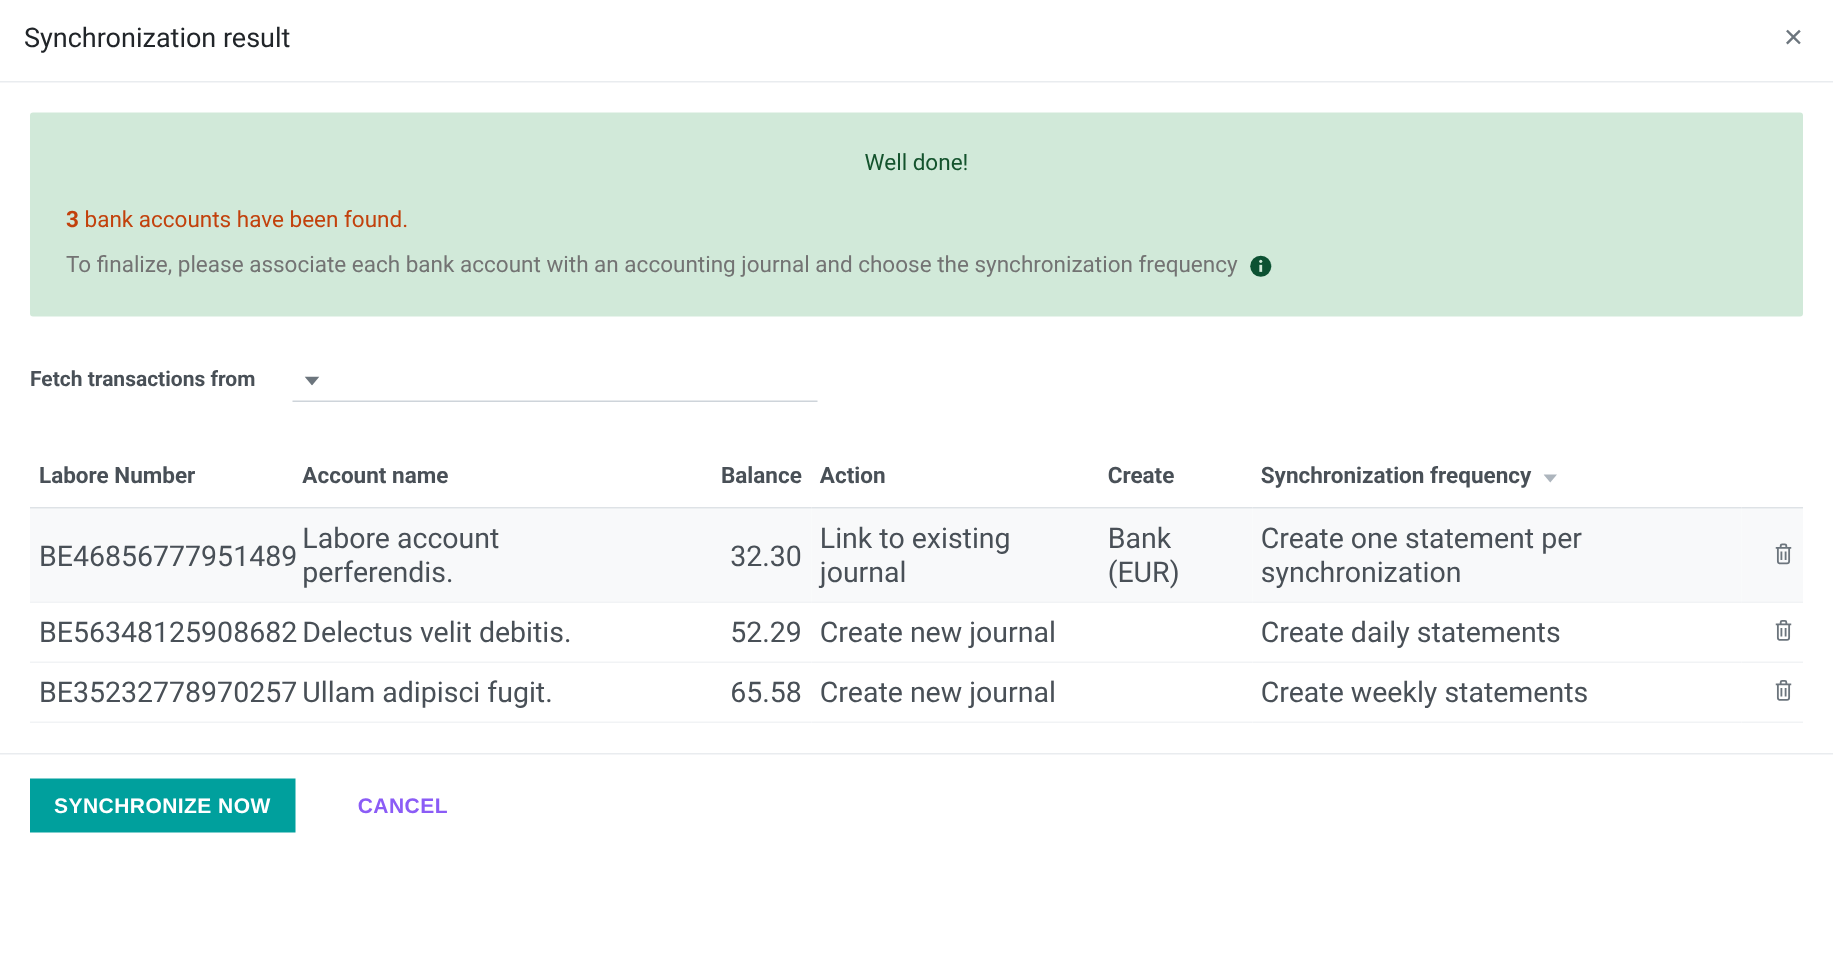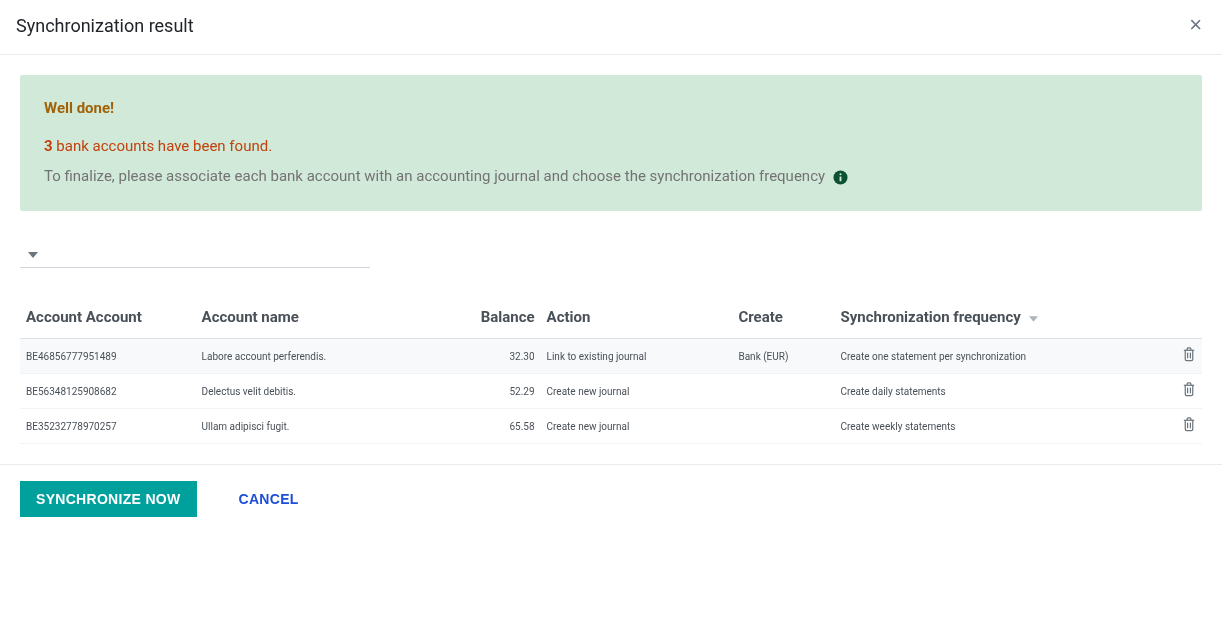--- a/index.html
+++ b/index.html
@@ -41,24 +41,25 @@
     .modal-body {
       padding: 20px;
     }
     .alert {
       background: #d1e9d9;
       padding: 24px 24px 26px 24px;
       margin-bottom: 30px;
       border-radius: 2px;
     }
     .alert-title {
-      font-weight: 700;
-      color: #a16207;
+      font-weight: 400;
+      color: #14532d;
       font-size: 15px;
       margin-bottom: 20px;
+      text-align: center;
     }
     .alert-line1 {
       color: #c2410c;
       font-size: 15px;
       margin-bottom: 12px;
     }
     .alert-line1 b {
       font-weight: 700;
     }
     .alert-line2 {
@@ -114,21 +115,21 @@
       font-weight: 700;
       color: #495057;
       padding: 10px 6px 12px 6px;
       border-bottom: 1px solid #dee2e6;
     }
     thead th.num {
       text-align: right;
     }
     tbody td {
       padding: 8px 6px;
-      font-size: 10px;
+      font-size: 19px;
       color: #495057;
       border-bottom: 1px solid #f1f3f5;
     }
     tbody td.num {
       text-align: right;
     }
     tbody tr:first-child {
       background: #f8f9fa;
     }
     .sort-icon {
@@ -161,21 +162,21 @@
       padding: 10px 16px;
       font-size: 14px;
       font-weight: 700;
       cursor: pointer;
       text-transform: uppercase;
       letter-spacing: 0.3px;
     }
     .btn-link {
       background: none;
       border: none;
-      color: #1d4ed8;
+      color: #8b5cf6;
       font-size: 14px;
       font-weight: 700;
       cursor: pointer;
       text-transform: uppercase;
       letter-spacing: 0.3px;
     }
     .col-acct-num { width: 172px; }
     .col-acct-name { width: 232px; }
     .col-balance { width: 106px; }
     .col-action { width: 188px; }
@@ -207,20 +208,21 @@
           <svg width="15" height="15" viewBox="0 0 16 16" fill="#0c5132">
             <circle cx="8" cy="8" r="7.5"></circle>
             <rect x="7" y="7" width="2" height="5" fill="#d1e9d9"></rect>
             <circle cx="8" cy="4.5" r="1.1" fill="#d1e9d9"></circle>
           </svg>
         </span>
       </div>
     </div>
 
     <div class="fetch-row">
+      <div class="fetch-label">Fetch transactions from</div>
       <div class="fetch-input-wrap">
         <span class="fetch-toggle">
           <svg width="10" height="6" viewBox="0 0 10 6">
               <path d="M0 0 L5 6 L10 0 Z" fill="#6c757d"></path>
             </svg>
         </span>
       </div>
     </div>
 
     <table>
@@ -228,21 +230,21 @@
         <col class="col-acct-num">
           <col class="col-acct-name">
           <col class="col-balance">
         <col class="col-action">
           <col class="col-journal">
           <col class="col-sync">
           <col class="col-trash">
       </colgroup>
       <thead>
         <tr>
-          <th>Account Account</th>
+          <th>Labore Number</th>
           <th>Account name</th>
           <th class="num">Balance</th>
           <th>Action</th>
           <th>Create</th>
           <th>
             <span>Synchronization frequency</span>
             <span class="sort-icon">
               <svg width="9" height="6" viewBox="0 0 10 6">
                   <path d="M0 0 L5 6 L10 0 Z" fill="#adb5bd"></path>
                 </svg>

